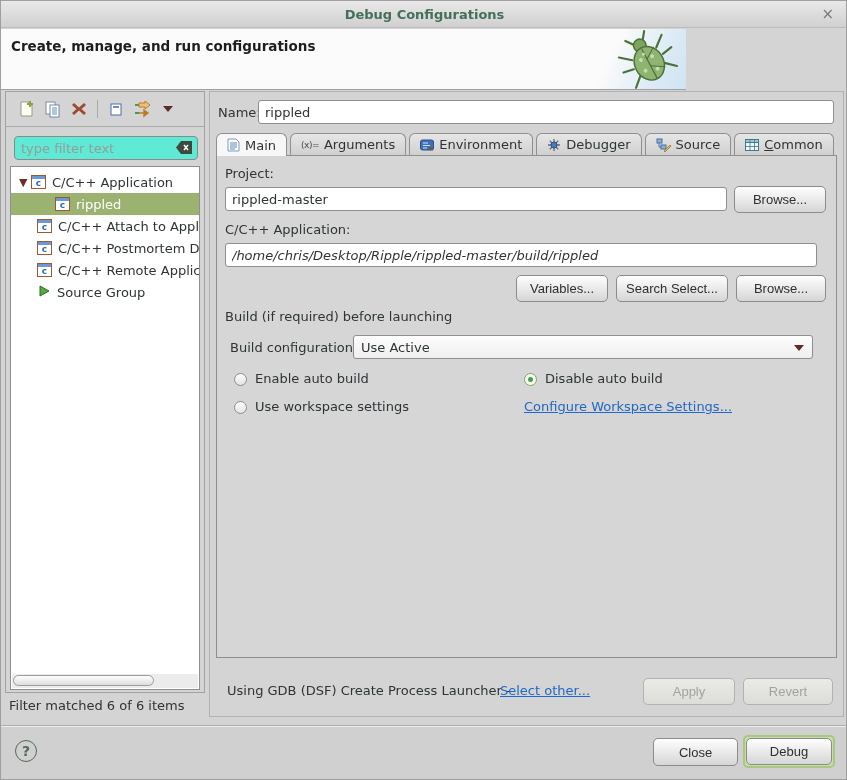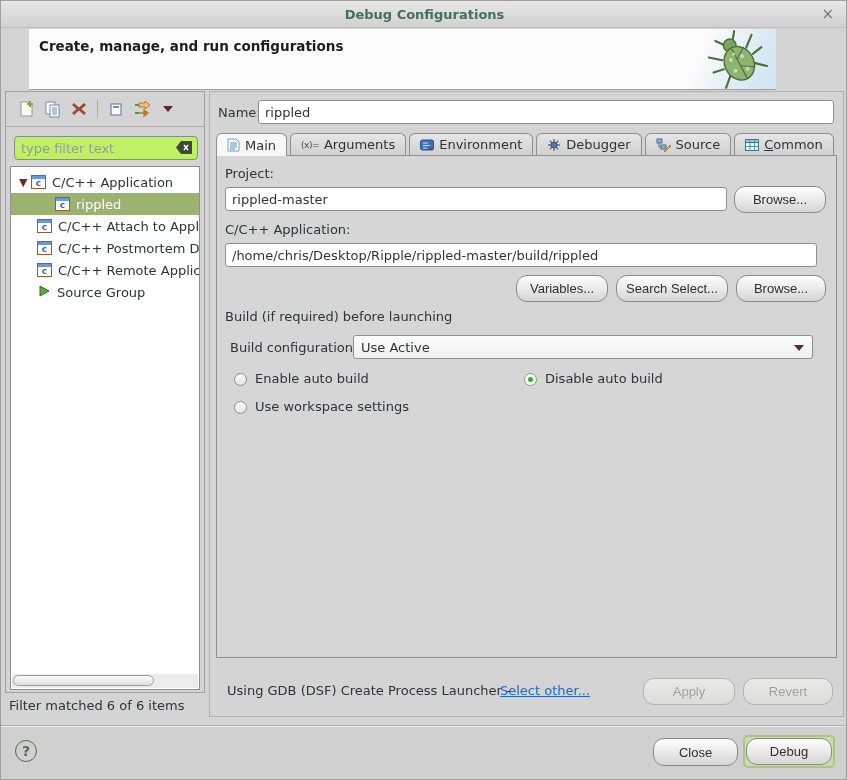--- a/index.html
+++ b/index.html
@@ -9,37 +9,37 @@
     border:1px solid #9f9f9f; overflow:hidden; color:#2e3436; font-size:13px;
   }
   
   #titlebar { position:absolute; top:0; left:0; width:847px; height:27px;
     background:linear-gradient(#e9e9e9,#d0d0d0); border-bottom:1px solid #bdbdbd;
     display:flex; align-items:center; justify-content:center; }
   #titlebar .title { font-weight:bold; color:#44705a; font-size:13px; }
   #titlebar .close { position:absolute; right:10px; top:0; height:27px; line-height:26px;
     color:#7a7a7a; font-size:15px; padding:0 4px; }
   
-  #header { position:absolute; top:28px; left:0; width:747px; height:61px;
-    background:#fbfbfb; border-bottom:1px solid #a0a0a0;margin-left:28px; }
+  #header { position:absolute; top:28px; left:0; width:685px; height:61px;
+    background:#fbfbfb; border-bottom:1px solid #a0a0a0; }
   #header .heading { position:absolute; left:10px; top:9px; font-weight:bold;
     font-size:13.5px; color:#1d1d1d; }
   #bug-corner { position:absolute; right:0; top:0; width:95px; height:60px;
     background:linear-gradient(115deg, rgba(255,255,255,0) 25%, #dcebf5 70%, #cfe4f2); }
   #bug-corner svg { position:absolute; right:10px; top:1px; transform:rotate(-28deg); }
   
   #left-panel { position:absolute; left:4px; top:90px; width:200px; height:602px;
     border:1px solid #a2a2a2; background:#d4d4d4; }
   #lp-toolbar { position:absolute; top:0; left:0; right:0; height:35px;
     border-bottom:1px solid #aaaaaa; display:flex; align-items:center; padding-left:8px; }
   .tool-btn { width:26px; height:26px; display:flex; align-items:center; justify-content:center; }
   .tool-sep { width:1px; height:18px; background:#aaaaaa; margin:0 5px; }
   #filter-box { position:absolute; top:44px; left:8px; width:184px; height:24px; }
   #filter-input { width:100%; height:100%; border:1px solid #8a8a8a; border-radius:4px;
-    padding:2px 24px 2px 6px; font:13px "DejaVu Sans",sans-serif; color:#2e3436; background:#bef264; outline:none; }
+    padding:2px 24px 2px 6px; font:13px "DejaVu Sans",sans-serif; color:#2e3436; background:#5eead4; outline:none; }
   #filter-input::placeholder { color:#9a9a9a; }
   #filter-clear { position:absolute; right:5px; top:5px; }
   #tree-box { position:absolute; top:74px; left:4px; width:190px; height:524px;
     background:#ffffff; border:1px solid #8f8f8f; overflow:hidden; }
   .tree-row { height:22px; display:flex; align-items:center; white-space:nowrap; overflow:hidden; }
   .tree-row.first { margin-top:4px; }
   .expander { width:12px; margin-left:8px; font-size:11px; color:#6b3022; flex:none; }
   .indent0 { padding-left:26px; }
   .indent1 { padding-left:44px; }
   .tree-icon { flex:none; margin-right:6px; }
@@ -64,21 +64,21 @@
     border:1px solid #8f8f8f; border-bottom:none; border-radius:6px 6px 0 0;
     background:linear-gradient(#e6e6e6,#d0d0d0); margin-right:3px; font-size:13px; color:#2e3436; }
   .tab.active { background:#f7f7f7; height:23px; }
   .tab-label.u::first-letter { text-decoration:underline; }
   .tab-label.u { display:inline-block; }
   .args-glyph { font-size:9px; color:#4a4a4a; letter-spacing:-0.5px; }
   
   #content-box { position:absolute; left:6px; top:63px; width:621px; height:503px;
     border:1px solid #8f8f8f; background:#d6d6d6; }
   .btn { position:absolute; display:flex; align-items:center; justify-content:center;
-    border:1px solid #8b8b8b; border-radius:11px; background:linear-gradient(#fefefe,#d6d6d6);
+    border:1px solid #8b8b8b; border-radius:5px; background:linear-gradient(#fefefe,#d6d6d6);
     color:#2f2f2f; font-size:13px; }
   .btn.disabled { color:#a3a39e; background:linear-gradient(#eaeae6,#dcdcd8); border-color:#b2b2ae; }
   #build-dropdown { position:absolute; left:136px; top:179px; width:460px; height:24px;
     border:1px solid #8f8f8f; border-radius:3px; background:linear-gradient(#fdfdfd,#efefef);
     display:flex; align-items:center; padding:0 24px 0 7px; }
   #build-dropdown .arrow { position:absolute; right:8px; top:9px; width:0; height:0;
     border-left:5px solid transparent; border-right:5px solid transparent; border-top:6px solid #5e2b26; }
   .radio { position:absolute; width:13px; height:13px; border:1px solid #8e8e8e; border-radius:50%;
     background:linear-gradient(#fdfdfd,#e4e4e4); }
   .radio.checked { border-color:#7aa85e; background:#f7fbf4; }
@@ -276,40 +276,41 @@
         <span class="tab-label u">Common</span>
       </div>
     </div>
 
     <div id="content-box">
       <span class="lbl" style="left:8px; top:10px;">Project:</span>
       <input class="text-input" style="left: 8px; top: 31px; width: 502px; height: 24px;" type="text" value="rippled-master">
       <button class="btn" style="left:517px; top:30px; width:92px; height:27px;">Browse...</button>
 
       <span class="lbl" style="left:8px; top:66px;">C/C++ Application:</span>
-      <input class="text-input" style="left: 8px; top: 87px; width: 592px; height: 24px;" type="text" value="/home/chris/Desktop/Ripple/rippled-master/build/rippled">
+      <input class="text-input" style="left: 8px; top: 87px; width: 592px; height: 24px; font-style: italic;" type="text" value="/home/chris/Desktop/Ripple/rippled-master/build/rippled">
 
       <button class="btn" style="left:299px; top:119px; width:92px; height:27px;">Variables...</button>
       <button class="btn" style="left:399px; top:119px; width:112px; height:27px;">Search Select...</button>
       <button class="btn" style="left:519px; top:119px; width:90px; height:27px;">Browse...</button>
 
       <span class="lbl" style="left:8px; top:153px;">Build (if required) before launching</span>
       <span class="lbl" style="left:13px; top:184px;">Build configuration:</span>
       <div id="build-dropdown">
         <span>Use Active</span>
         <span class="arrow"></span>
       </div>
 
       <span class="radio" style="left:17px; top:217px;"></span>
       <span class="lbl" style="left:38px; top:215px;">Enable auto build</span>
       <span class="radio checked" style="left:307px; top:217px;"></span>
       <span class="lbl" style="left:328px; top:215px;text-align:right;">Disable auto build</span>
 
       <span class="radio" style="left:17px; top:245px;"></span>
       <span class="lbl" style="left:38px; top:243px;">Use workspace settings</span>
+      <a class="link" style="position:absolute; left:307px; top:243px;">Configure Workspace Settings...</a>
     </div>
 
     <div id="launcher-row">
       <span id="launcher-text">Using GDB (DSF) Create Process Launcher -</span>
       <a class="link" id="launcher-link">Select other...</a>
       <button class="btn disabled" style="left:424px; top:8px; width:92px; height:27px;">Apply</button>
       <button class="btn disabled" style="left:524px; top:8px; width:90px; height:27px;">Revert</button>
     </div>
   </div>
 

